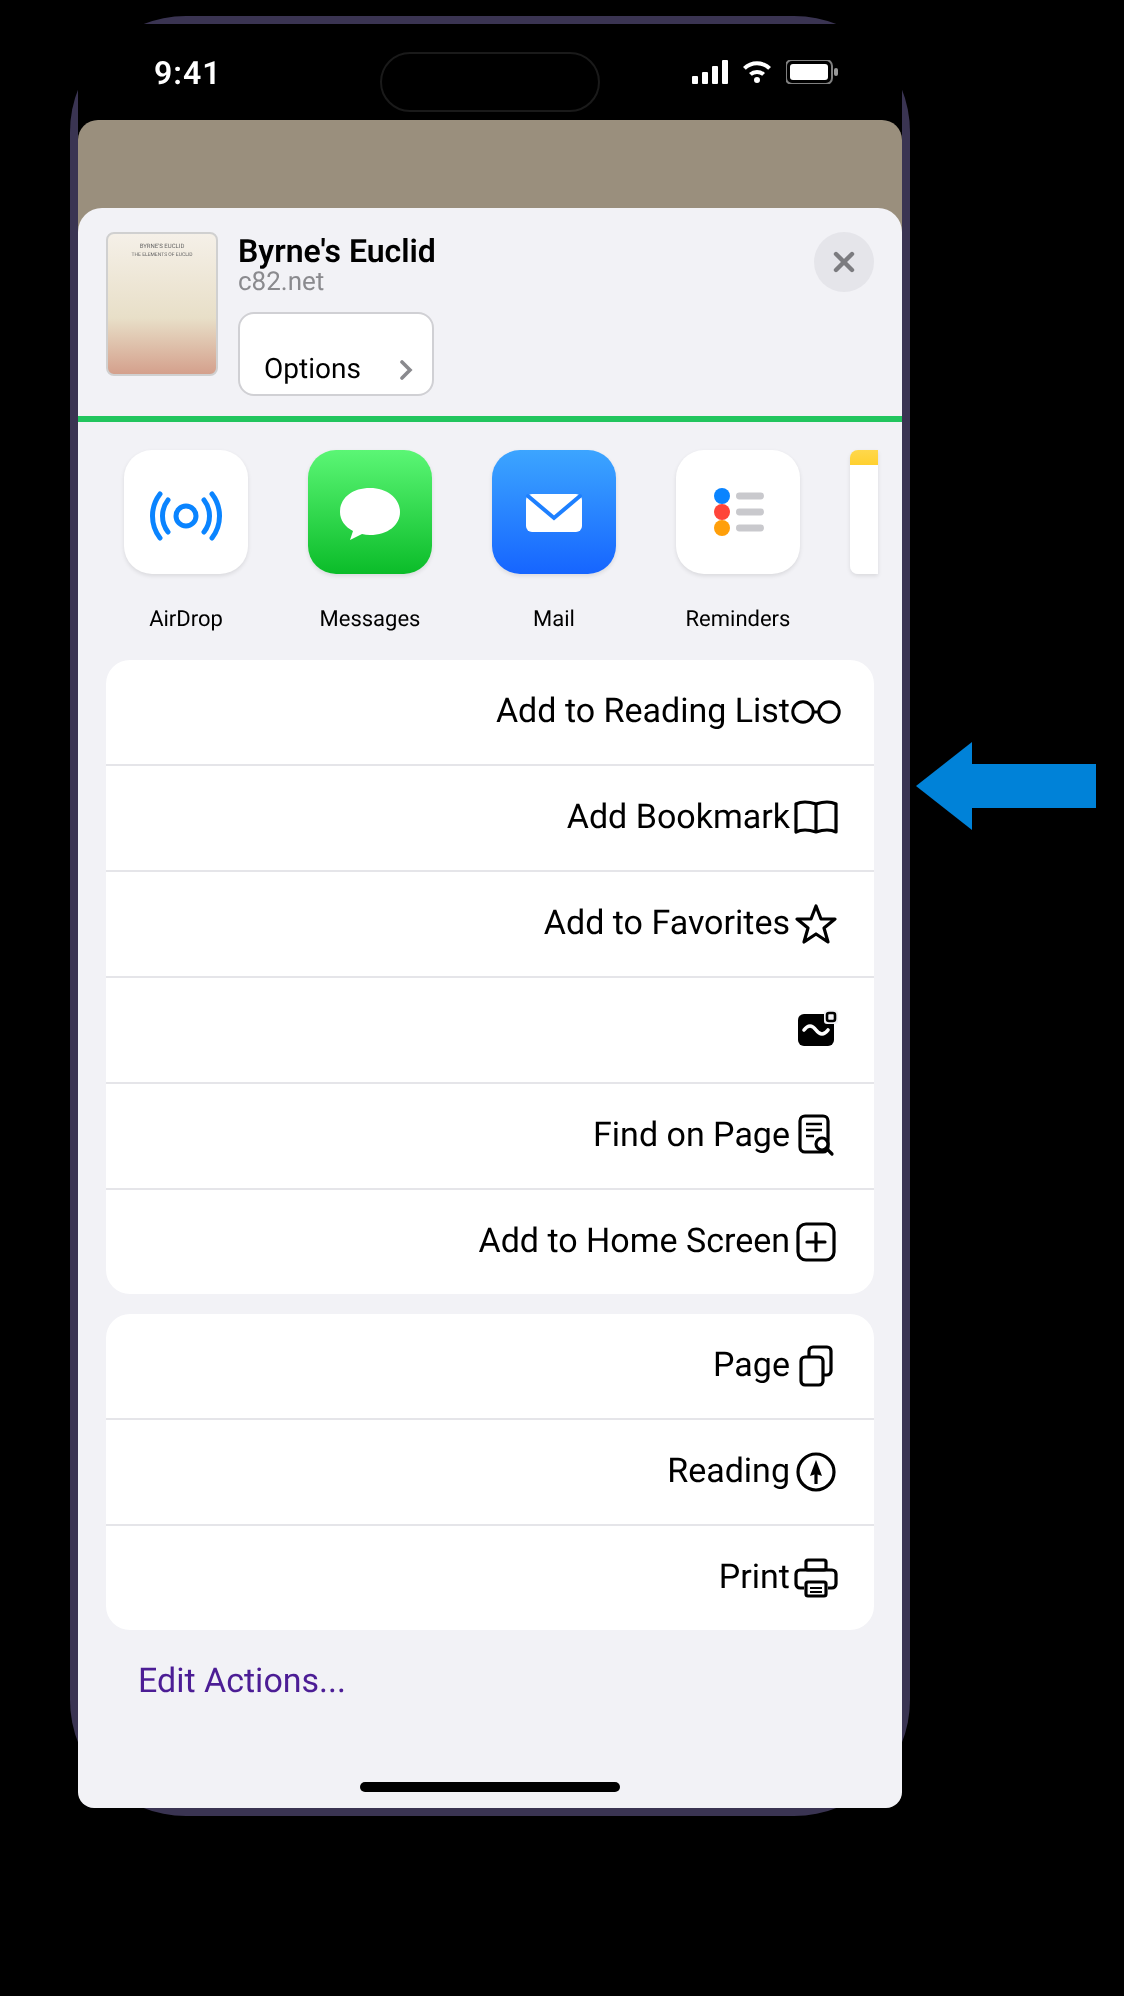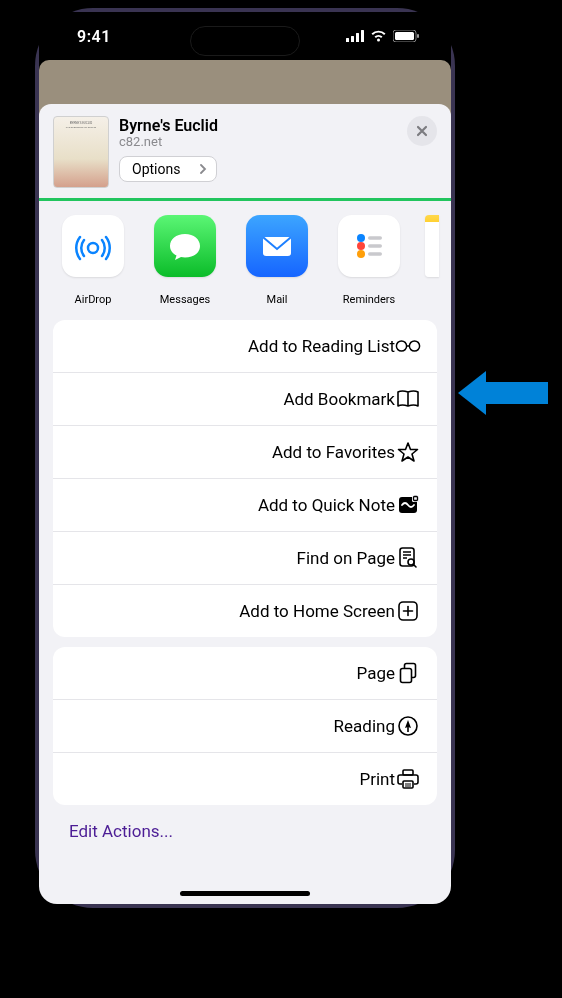--- a/index.html
+++ b/index.html
@@ -22,21 +22,21 @@
       width: 420px;
       height: 900px;
       background: #3a3452;
       border-radius: 58px;
       padding: 4px;
     }
     .phone-inner {
       width: 100%;
       height: 100%;
       background: #000;
-      border-radius: 18px;
+      border-radius: 8px;
       overflow: hidden;
       position: relative;
     }
     .status-bar {
       height: 48px;
       display: flex;
       justify-content: space-between;
       align-items: center;
       padding: 0 32px 0 38px;
       color: #fff;
@@ -110,21 +110,21 @@
       font-weight: 600;
       color: #000;
     }
     .header-sub {
       font-size: 13px;
       color: #8a8a8e;
       margin-top: -1px;
     }
     .options-btn {
       margin-top: 7px;
-      padding: 4px 9px 4px 12px;
+      padding: 20px 9px 4px 12px;
       border: 1px solid #d0d0d4;
       border-radius: 8px;
       font-size: 14px;
       color: #000;
       display: inline-flex;
       align-items: center;
       gap: 20px;
       width: fit-content;
       background: #fff;
     }
@@ -350,21 +350,20 @@
         </div>
         <div class="action-row">
           <span class="action-label">Add to Favorites</span>
           <span class="action-icon">
             <svg width="22" height="22" viewBox="0 0 22 22">
                 <path d="M11 2 L13.5 8.5 L20.5 8.5 L15 13 L17 20 L11 16 L5 20 L7 13 L1.5 8.5 L8.5 8.5 Z" fill="none" stroke="#000" stroke-width="1.6" stroke-linejoin="round"></path>
               </svg>
           </span>
         </div>
         <div class="action-row">
-          <span class="action-label">Add to Quick Note</span>
           <span class="action-icon">
             <svg width="22" height="20" viewBox="0 0 22 20">
                 <rect x="2" y="2" width="18" height="16" rx="3" fill="#000"></rect>
                 <path d="M5 10 Q8 6 11 10 T17 10" stroke="#fff" stroke-width="1.8" fill="none" stroke-linecap="round"></path>
                 <rect x="15" y="0" width="7" height="7" rx="1.5" fill="#f2f2f6"></rect>
                 <rect x="16.5" y="1.5" width="4" height="4" rx="1" fill="none" stroke="#000" stroke-width="1.3"></rect>
               </svg>
           </span>
         </div>
         <div class="action-row">

